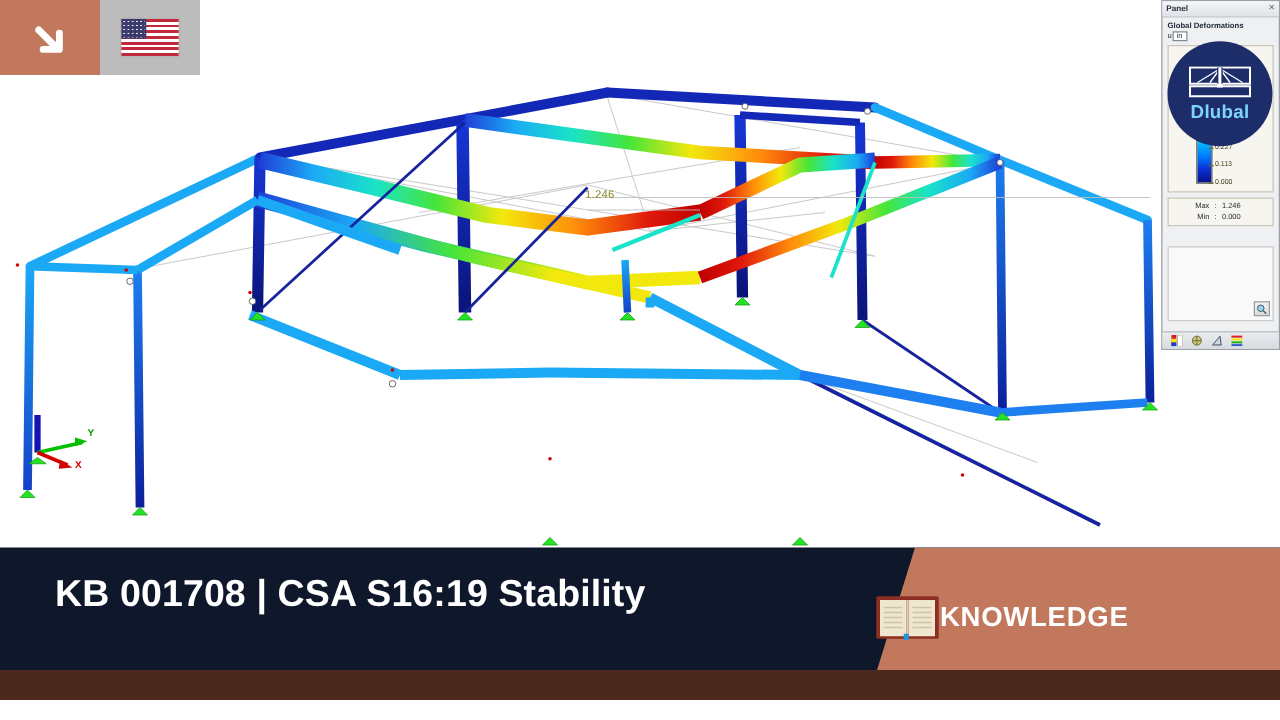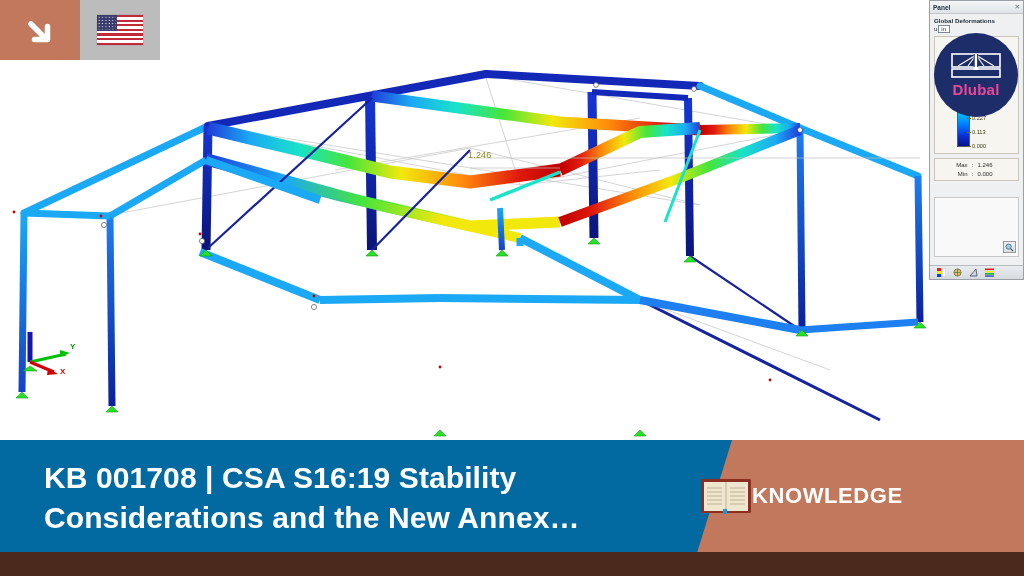--- a/index.html
+++ b/index.html
@@ -122,28 +122,28 @@
   #panel-toolbar .ticon { width:9px; height:9px; display:block; }
 
   
   #dlubal-logo {
     position: absolute; right: 6px; top: 33px; width: 84px; height: 84px;
     border-radius: 50%; background: #1d2d69;
     display:flex; flex-direction:column; align-items:center; justify-content:center;
   }
   #dlubal-mark { width: 50px; height: 26px; display:block; }
   #dlubal-word {
-    color:#ec4899; font-size: 15px; font-weight: 700; letter-spacing: .2px;
+    color:#7dd3fc; font-size: 15px; font-weight: 700; letter-spacing: .2px;
     margin-top: 2px; font-family: "Liberation Sans", sans-serif;
   }
 
   
   #banner {
-    position:absolute; left:0; bottom:0; width:1024px; height:136px;
-    background:#0369a1; overflow:hidden;
+    position:absolute; left:0; bottom:16px; width:1024px; height:122px;
+    background:#0f172a; overflow:hidden;
   }
   #banner-wedge {
     position:absolute; right:0; top:0; width:364px; height:142px;
     background:#c1785c;
     clip-path: polygon(72px 0, 364px 0, 364px 142px, 28px 142px);
   }
   #banner-title {
     position:absolute; left:44px; top:18px; width: 610px;
     color:#ffffff; font-size: 30px; font-weight:700; line-height:1.32;
     letter-spacing: .1px;
@@ -432,21 +432,20 @@
       <rect x="22.6" y="14" width="4.6" height="3" fill="#ffffff"></rect>
     </svg>
     <span id="dlubal-word">Dlubal</span>
   </div>
 
   <div id="banner">
     <div id="banner-wedge"></div>
 
     <div id="banner-title">
       <div>KB 001708 | CSA S16:19 Stability</div>
-      <div>Considerations and the New Annex…</div>
     </div>
 
     <div id="kb-block">
       <svg id="book-icon" viewBox="0 0 52 40">
         <rect x="1" y="3" width="50" height="34" rx="1.5" fill="#8c2f22"></rect>
         <path d="M4 6 H25 V35 H4 Z" fill="#efe6cf"></path>
         <path d="M27 6 H48 V35 H27 Z" fill="#efe6cf"></path>
         <path d="M25 6 H27 V35 H25 Z" fill="#d8cbb0"></path>
         <g stroke="#cfc3a6" stroke-width="1.3">
           <path d="M7 12 H22 M7 16 H22 M7 20 H22 M7 24 H22 M7 28 H22"></path>

